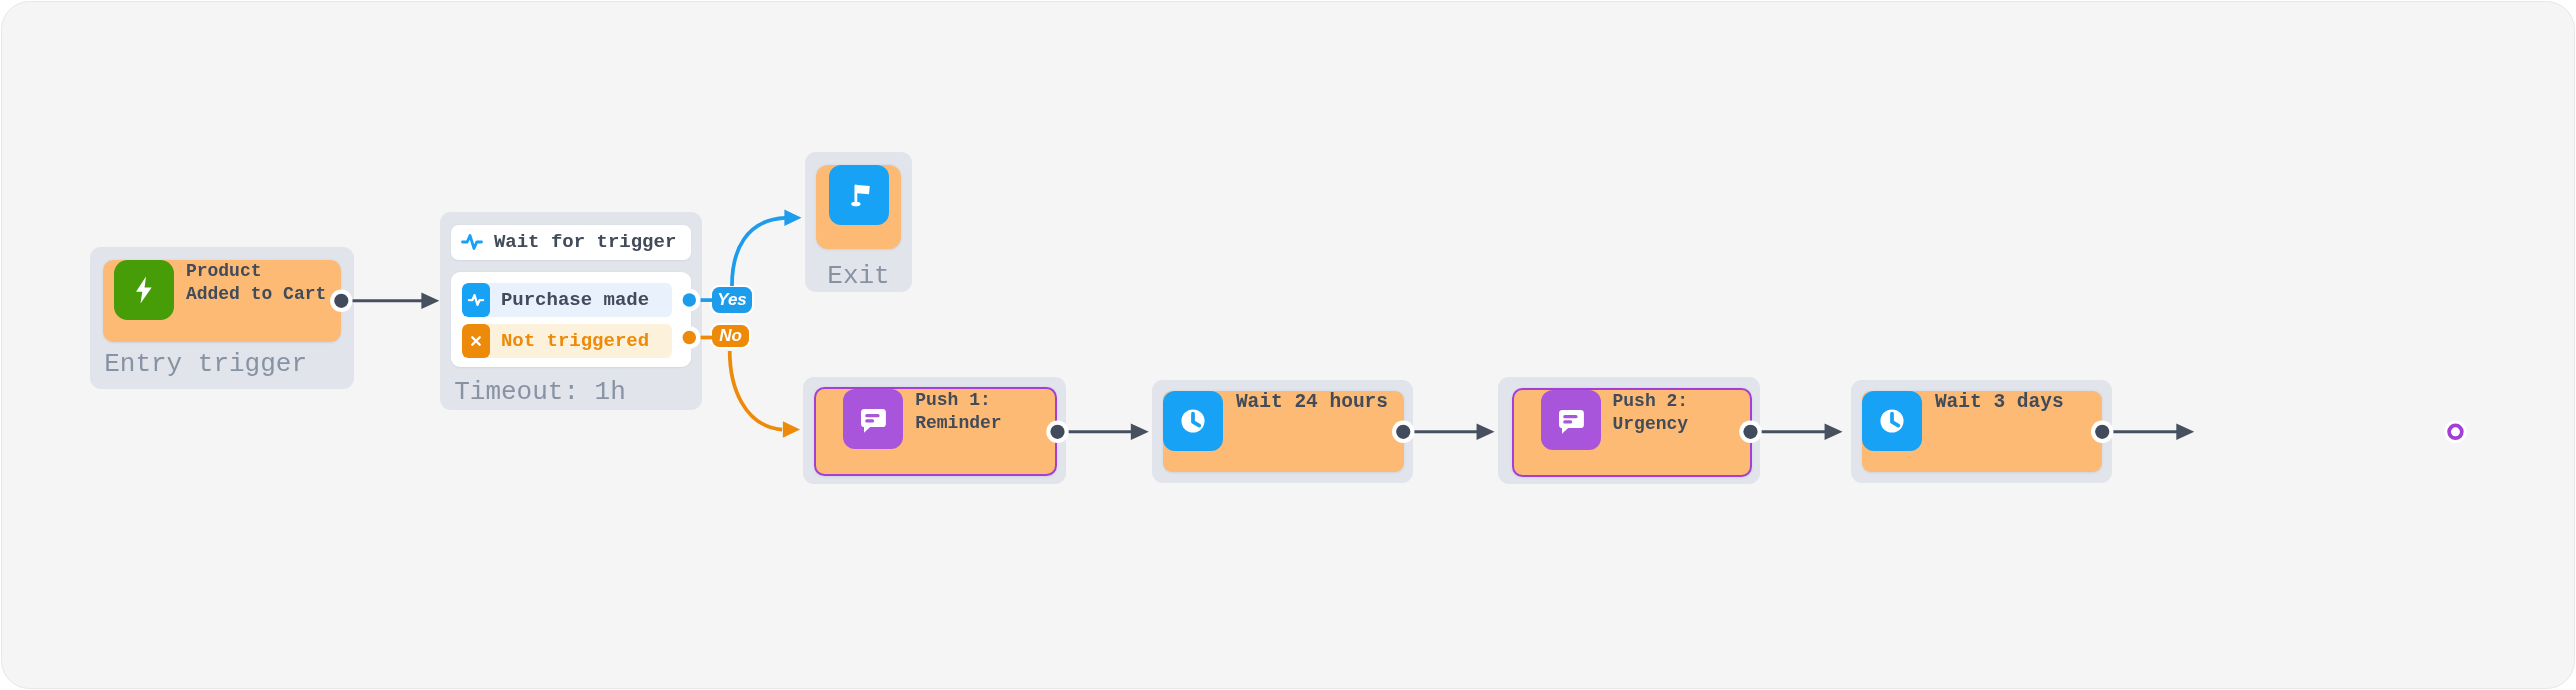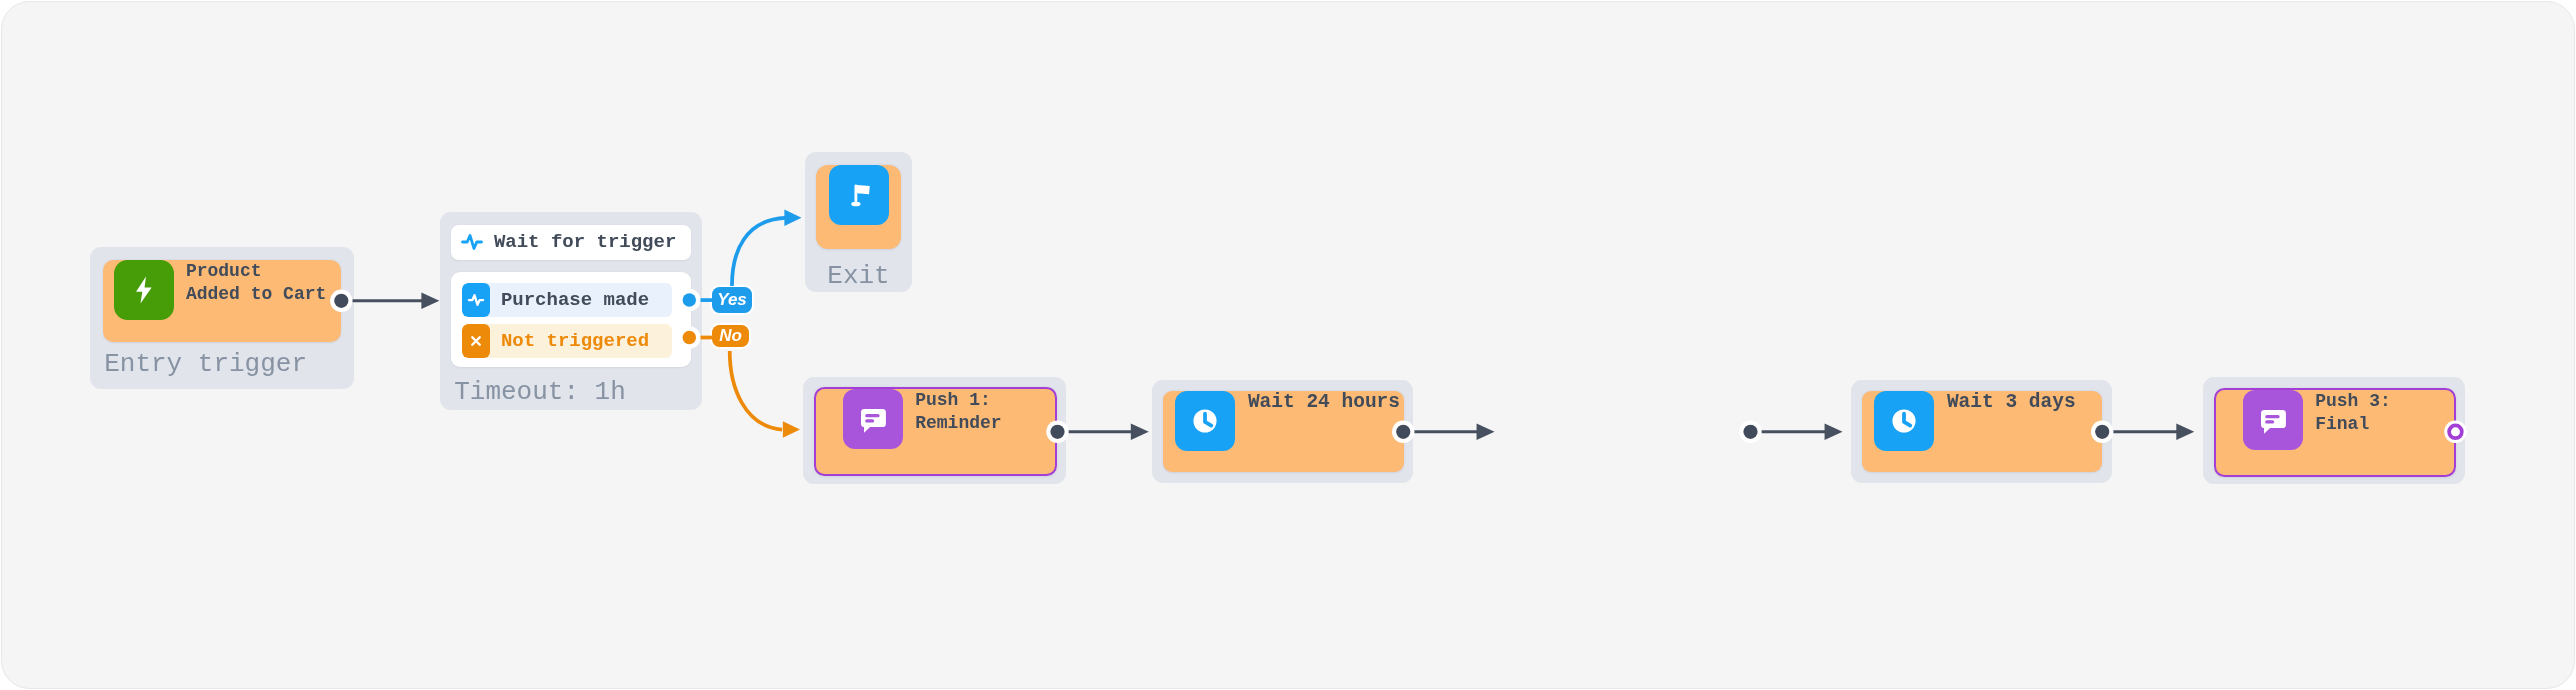--- a/index.html
+++ b/index.html
@@ -65,21 +65,21 @@
   
   #node-exit{left:805px; top:152px; width:107px; height:140px;}
   #node-exit .card{left:11.2px; top:12.7px; width:85px; height:84px; border-radius:12px; justify-content:center;}
   #node-exit .icon-sq{background:var(--blue);}
   #node-exit .caption{left:0; top:109px; width:107px; text-align:center;}
 
   
   .push-shell{top:377px; height:107px;}
   .wait-shell{top:380px; height:103px;}
   .push-card{border:2.2px solid var(--purple-border); border-radius:10.5px; padding-left:27px; gap:12px;}
-  .wait-card{padding-left:12px; gap:12.7px;}
+  .wait-card{gap:12.7px;}
   .push-card .icon-sq{background:var(--purple);}
   .wait-card .icon-sq{background:var(--blue);}
 
   #node-push1{left:803px; width:263px;}
   #node-push1 .card{left:11.2px; top:9.7px; width:243px; height:89px;}
   #node-wait24{left:1152px; width:261px;}
   #node-wait24 .card{left:11.2px; top:11.2px; width:241px; height:81px;}
   #node-push2{left:1498px; width:262px;}
   #node-push2 .card{left:13.5px; top:10.5px; width:240px; height:89px;}
   #node-wait3{left:1851px; width:261px;}
@@ -184,49 +184,49 @@
       <div class="icon-sq icon-80">
         <svg width="36" height="36" viewBox="0 0 24 24">
           <circle cx="12" cy="12" r="7.7" fill="#fff"></circle>
           <path d="M12 7.1 V12.6 L16.2 15.1" stroke="#18A2F5" stroke-width="2.5" fill="none" stroke-linecap="round" stroke-linejoin="round"></path>
         </svg>
       </div>
       <span class="title-lg">Wait 24 hours</span>
     </div>
   </div>
 
-
-  <div class="node-shell wait-shell" id="node-wait3">
-    <div class="card wait-card">
-      <div class="icon-sq icon-80">
-        <svg width="36" height="36" viewBox="0 0 24 24">
-          <circle cx="12" cy="12" r="7.7" fill="#fff"></circle>
-          <path d="M12 7.1 V12.6 L16.2 15.1" stroke="#18A2F5" stroke-width="2.5" fill="none" stroke-linecap="round" stroke-linejoin="round"></path>
-        </svg>
-      </div>
-      <span class="title-lg">Wait 3 days</span>
-    </div>
-  </div>
-
-  <div class="node-shell push-shell" id="node-push3">
+  <div class="node-shell push-shell" id="node-push2">
     <div class="card push-card">
       <div class="icon-sq icon-80">
         <svg width="36" height="36" viewBox="0 0 24 24">
           <rect x="4" y="5.4" width="16.6" height="12" rx="2.3" fill="#fff"></rect>
           <polygon points="6,16.5 6,21.2 11,16.5" fill="#fff"></polygon>
           <line x1="7.9" y1="9.8" x2="15.3" y2="9.8" stroke="#A855DC" stroke-width="2.2" stroke-linecap="round"></line>
           <line x1="7.9" y1="13.3" x2="11.7" y2="13.3" stroke="#A855DC" stroke-width="2.2" stroke-linecap="round"></line>
         </svg>
       </div>
       <div class="title">
-        <div>Push 3:</div>
-        <div>Final</div>
-      </div>
-    </div>
-  </div>
+        <div>Push 2:</div>
+        <div>Urgency</div>
+      </div>
+    </div>
+  </div>
+
+  <div class="node-shell wait-shell" id="node-wait3">
+    <div class="card wait-card">
+      <div class="icon-sq icon-80">
+        <svg width="36" height="36" viewBox="0 0 24 24">
+          <circle cx="12" cy="12" r="7.7" fill="#fff"></circle>
+          <path d="M12 7.1 V12.6 L16.2 15.1" stroke="#18A2F5" stroke-width="2.5" fill="none" stroke-linecap="round" stroke-linejoin="round"></path>
+        </svg>
+      </div>
+      <span class="title-lg">Wait 3 days</span>
+    </div>
+  </div>
+
 
   <svg class="overlay" width="2576" height="690" viewBox="0 0 3440 922">
 
     <line class="dark-line" x1="466" y1="402" x2="566" y2="402"></line>
     <polygon class="dark-head" points="586,402 562,391 562,413"></polygon>
     <circle class="port-halo" cx="455" cy="402" r="15"></circle>
     <circle class="port-dot" cx="455" cy="402" r="9.5"></circle>
 
     <path class="blue-line" d="M977 382 C977 334 996 294 1048 291"></path>
     <polygon class="blue-head" points="1070,291 1047,280 1047,302"></polygon>

